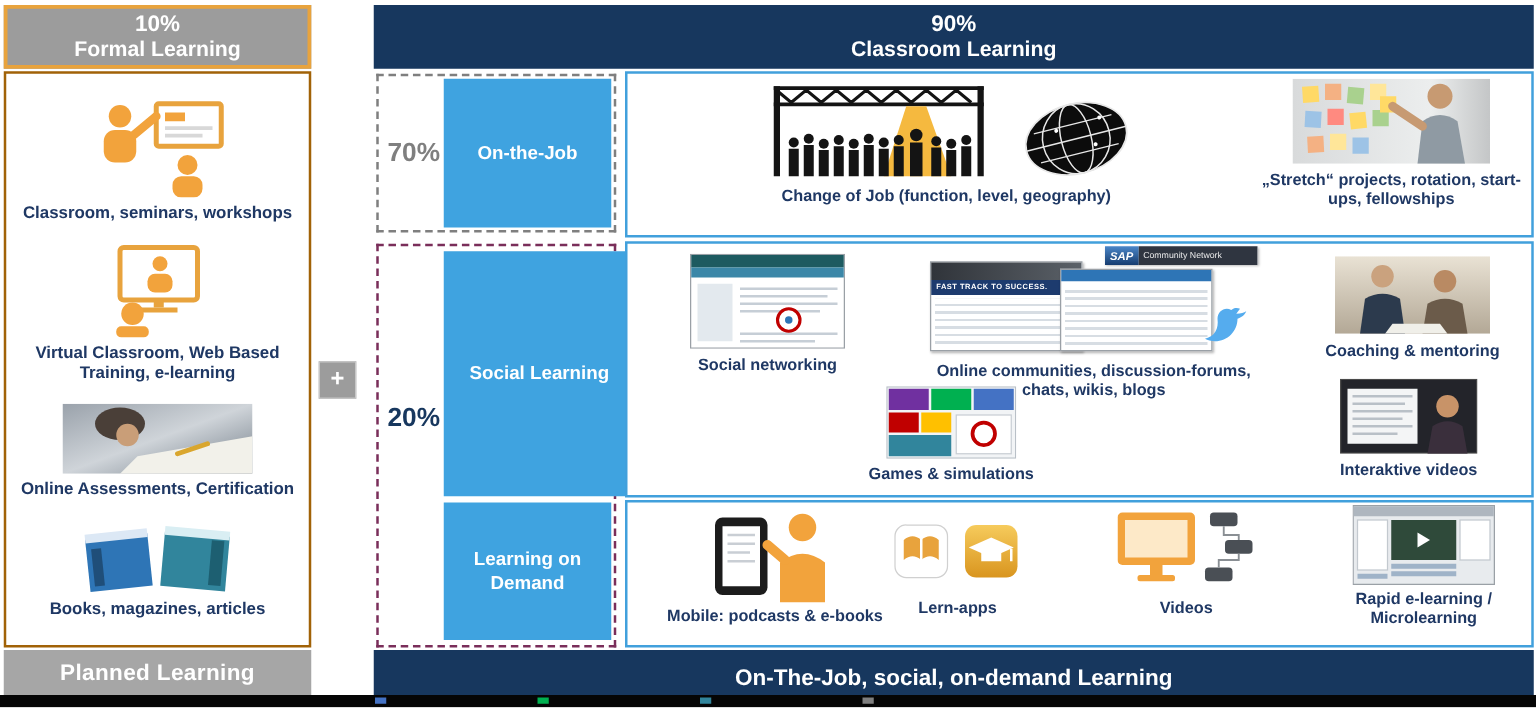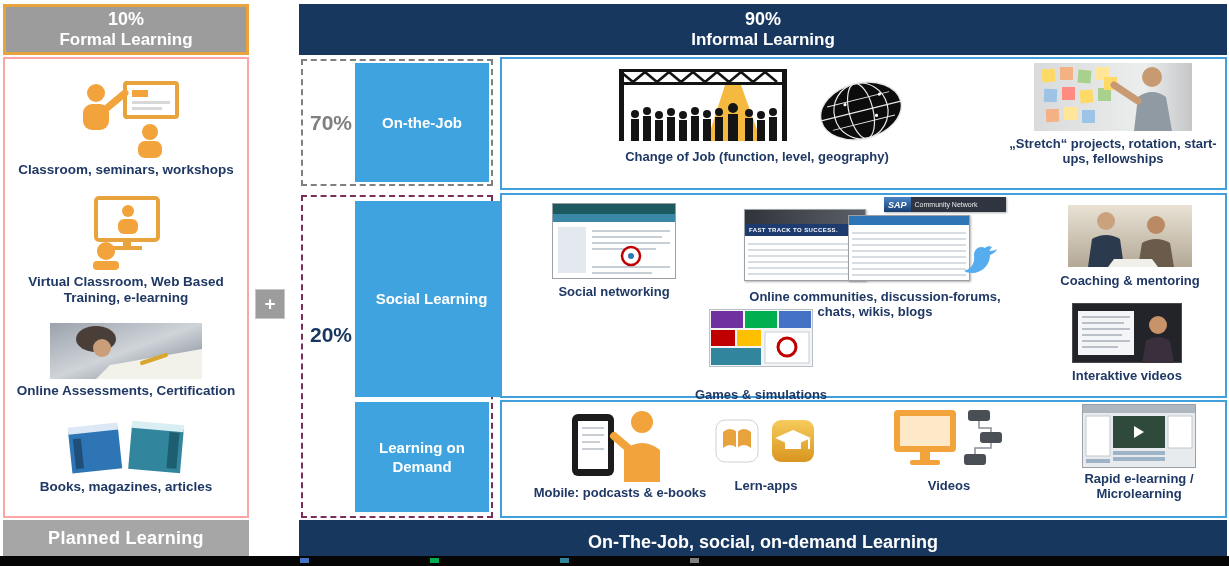--- a/index.html
+++ b/index.html
@@ -7,21 +7,21 @@
   .canvas { position:relative; width:1229px; height:566px; background:#fff; overflow:hidden; }
   .abs { position:absolute; }
 
   .caption { color:#1F3864; font-weight:bold; font-size:13px; text-align:center; line-height:1.18; }
 
   
   .lp-header { left:3px; top:4px; width:246px; height:51px; background:#9C9C9C; border:3px solid #E8A33D;
     color:#fff; text-align:center; font-weight:bold; display:flex; flex-direction:column; justify-content:center; }
   .lp-header .pct { font-size:18px; }
   .lp-header .ttl { font-size:17px; }
-  .lp-body { left:3px; top:57px; width:246px; height:461px; background:#fff; border:2px solid #fca5a5;
+  .lp-body { left:3px; top:57px; width:246px; height:461px; background:#fff; border:2px solid #a16207;
     display:flex; flex-direction:column; align-items:center; justify-content:space-evenly; padding:4px 4px; }
   .lp-item { display:flex; flex-direction:column; align-items:center; gap:4px; }
   .lp-item .caption { max-width:226px; font-size:13.5px; }
   .lp-footer { left:3px; top:520px; width:246px; height:36px; background:#A6A6A6; color:#fff; font-weight:bold;
     font-size:18px; display:flex; align-items:center; justify-content:center; letter-spacing:.3px; }
 
   .plus { left:255px; top:289px; width:30px; height:30px; background:#9C9C9C; border:1px solid #c7c7c7;
     color:#fff; font-size:19px; font-weight:bold; display:flex; align-items:center; justify-content:center; }
 
   
@@ -52,21 +52,21 @@
   .cell { position:absolute; display:flex; flex-direction:column; align-items:center; }
   .imgs-row { display:flex; align-items:flex-end; gap:18px; }
 
   
   .cell-change  { left:40px;  top:6px;   width:430px; gap:6px; }
   .cell-stretch { left:505px; top:4px;   width:212px; gap:5px; }
   
   .cell-sn    { left:36px;  top:8px;   width:152px; gap:5px; }
   .cell-comm  { left:228px; top:2px;   width:290px; gap:4px; }
   .cell-coach { left:552px; top:10px;  width:152px; gap:6px; }
-  .cell-games { left:168px; top:114px; width:182px; gap:20px; }
+  .cell-games { left:168px; top:114px; width:182px; gap:4px; }
   .cell-ivid  { left:545px; top:108px; width:160px; gap:5px; }
   
   .cell-mobile { left:30px;  top:4px;  width:176px; gap:3px; }
   .cell-apps   { left:196px; top:16px; width:136px; gap:14px; }
   .cell-videos { left:372px; top:4px;  width:150px; gap:4px; }
   .cell-rapid  { left:556px; top:2px;  width:162px; gap:3px; }
 
   
   .comm-cluster { position:relative; width:262px; height:88px; }
   .shot-a { position:absolute; left:0; top:12px; width:122px; height:72px; background:#fff;
@@ -163,21 +163,21 @@
       <div class="caption">Books, magazines, articles</div>
     </div>
   </div>
 
   <div class="abs lp-footer">Planned Learning</div>
 
   <div class="abs plus">+</div>
 
   <div class="abs rp-header">
     <div class="pct">90%</div>
-    <div class="ttl">Informal Learning</div>
+    <div class="ttl">Classroom Learning</div>
   </div>
 
   <div class="abs dash-gray">
     <div class="pct-70">70%</div>
     <div class="bluebox otj-box">On-the-Job</div>
   </div>
 
   <div class="abs content row1">
     <div class="cell cell-change">
       <div class="imgs-row">

